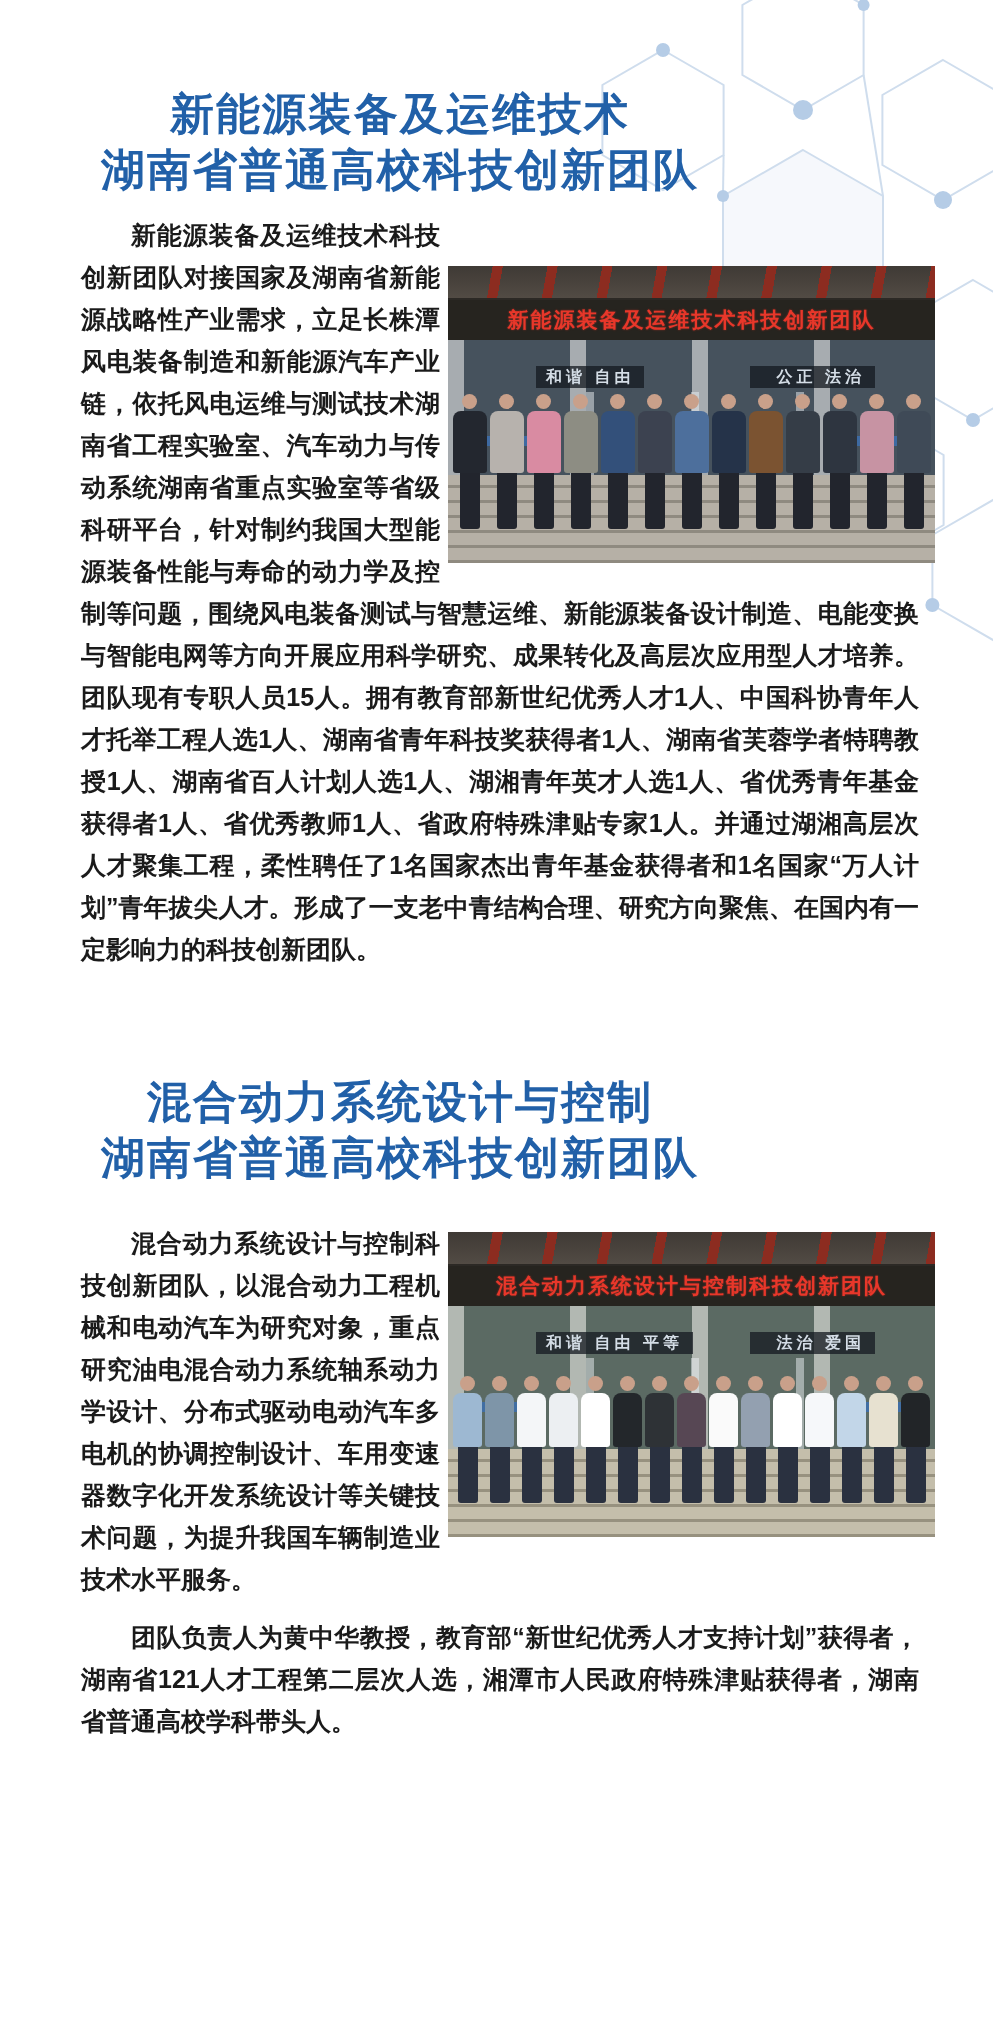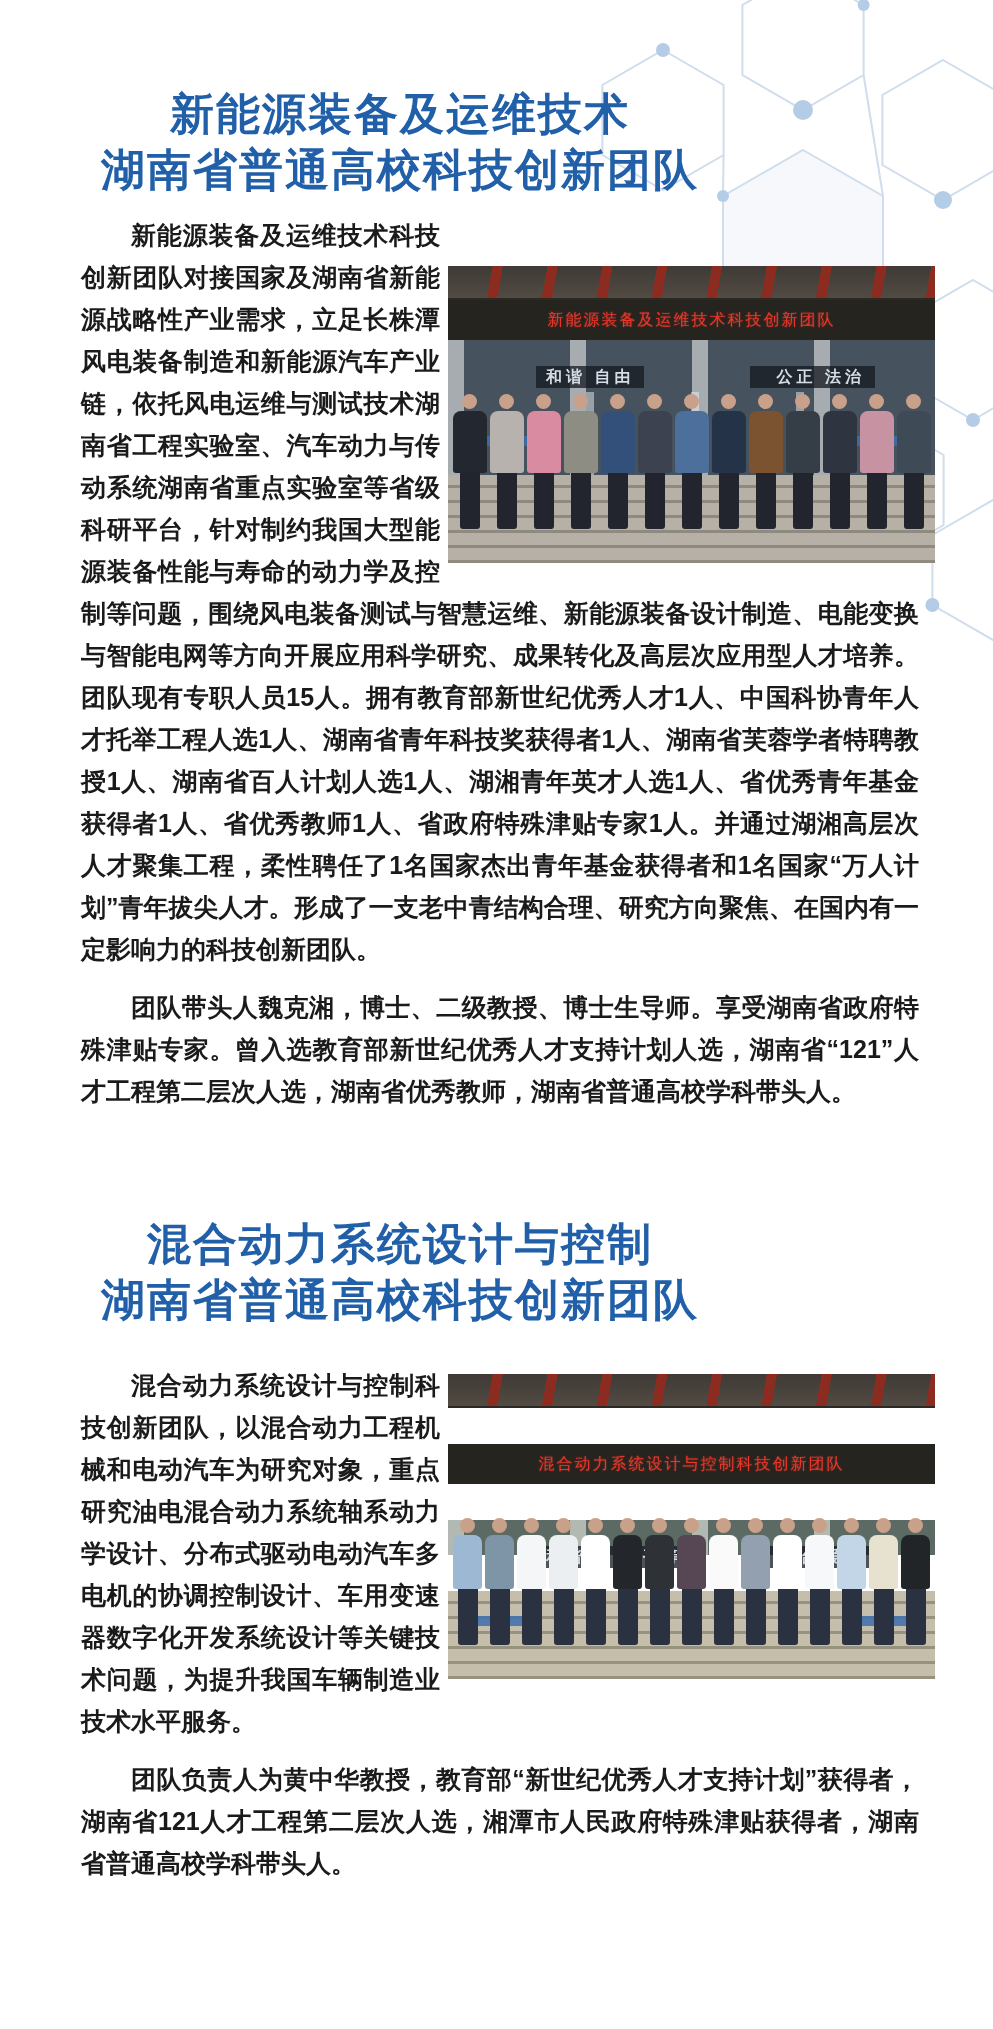--- a/index.html
+++ b/index.html
@@ -29,29 +29,29 @@
   .section-body p{margin:16px;text-indent:2em;}
   
   .photo-frame{float:right;width:487px;margin-left:8px;position:relative;}
   .section--1 .photo-frame{height:374px;}
   .section--2 .photo-frame{height:374px;}
   .photo{
     position:absolute;left:0;right:0;
     display:flex;flex-direction:column;overflow:hidden;
   }
   .section--1 .photo{top:52px;height:297px;}
-  .section--2 .photo{top:10px;height:305px;gap:36px;}
+  .section--2 .photo{top:10px;height:305px;}
   .canopy{height:32px;flex:0 0 auto;
     background:linear-gradient(#3f3a35,#4a443e);
     background-image:repeating-linear-gradient(100deg,rgba(140,40,28,0) 0 44px,#8c2c20 44px 54px),linear-gradient(#3f3a35,#524b44);
     border-bottom:2px solid #2c2925;}
   .led-banner{
     height:40px;flex:0 0 auto;background:#26241f;
     display:flex;align-items:center;justify-content:center;
-    color:#e8372a;font-weight:400;font-size:16px;letter-spacing:2px;
+    color:#e8372a;font-weight:700;font-size:21px;letter-spacing:2px;
     text-shadow:0 0 2px rgba(232,55,42,.6);
   }
   .facade{position:relative;flex:1 1 auto;}
   .photo--winter .facade{
     background-color:#46525d;
     background-image:repeating-linear-gradient(90deg,#a7acb0 0 16px,rgba(0,0,0,0) 16px 122px);
   }
   .photo--summer .facade{
     background-color:#5b6a63;
     background-image:repeating-linear-gradient(90deg,#b2b8b2 0 16px,rgba(0,0,0,0) 16px 122px);
@@ -204,21 +204,20 @@
               </div>
               <div class="person">
                 <div class="head"></div>
                 <div class="torso" style="background: rgb(63, 74, 87);"></div>
                 <div class="legs"></div>
               </div>
             </div>
         </div>
       </div>
       <p>新能源装备及运维技术科技创新团队对接国家及湖南省新能源战略性产业需求，立足长株潭风电装备制造和新能源汽车产业链，依托风电运维与测试技术湖南省工程实验室、汽车动力与传动系统湖南省重点实验室等省级科研平台，针对制约我国大型能源装备性能与寿命的动力学及控制等问题，围绕风电装备测试与智慧运维、新能源装备设计制造、电能变换与智能电网等方向开展应用科学研究、成果转化及高层次应用型人才培养。团队现有专职人员15人。拥有教育部新世纪优秀人才1人、中国科协青年人才托举工程人选1人、湖南省青年科技奖获得者1人、湖南省芙蓉学者特聘教授1人、湖南省百人计划人选1人、湖湘青年英才人选1人、省优秀青年基金获得者1人、省优秀教师1人、省政府特殊津贴专家1人。并通过湖湘高层次人才聚集工程，柔性聘任了1名国家杰出青年基金获得者和1名国家“万人计划”青年拔尖人才。形成了一支老中青结构合理、研究方向聚焦、在国内有一定影响力的科技创新团队。</p>
-      <p>团队带头人魏克湘，博士、二级教授、博士生导师。享受湖南省政府特殊津贴专家。曾入选教育部新世纪优秀人才支持计划人选，湖南省“121”人才工程第二层次人选，湖南省优秀教师，湖南省普通高校学科带头人。</p>
       <div class="clear"></div>
     </div>
   </section>
 
   <section class="section section--2">
     <div class="title-block">
       <div>混合动力系统设计与控制</div>
       <div>湖南省普通高校科技创新团队</div>
     </div>
     <div class="section-body">

